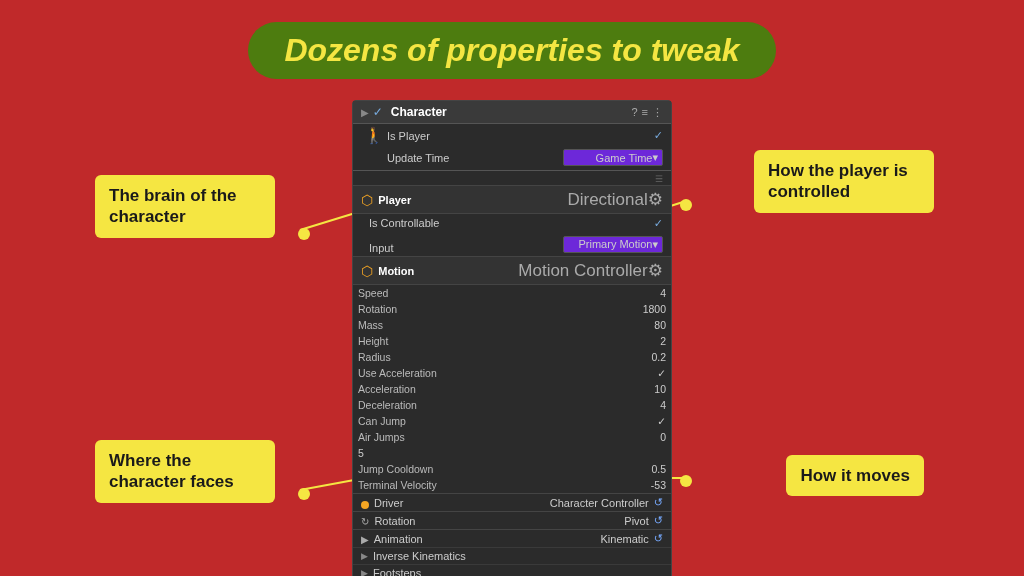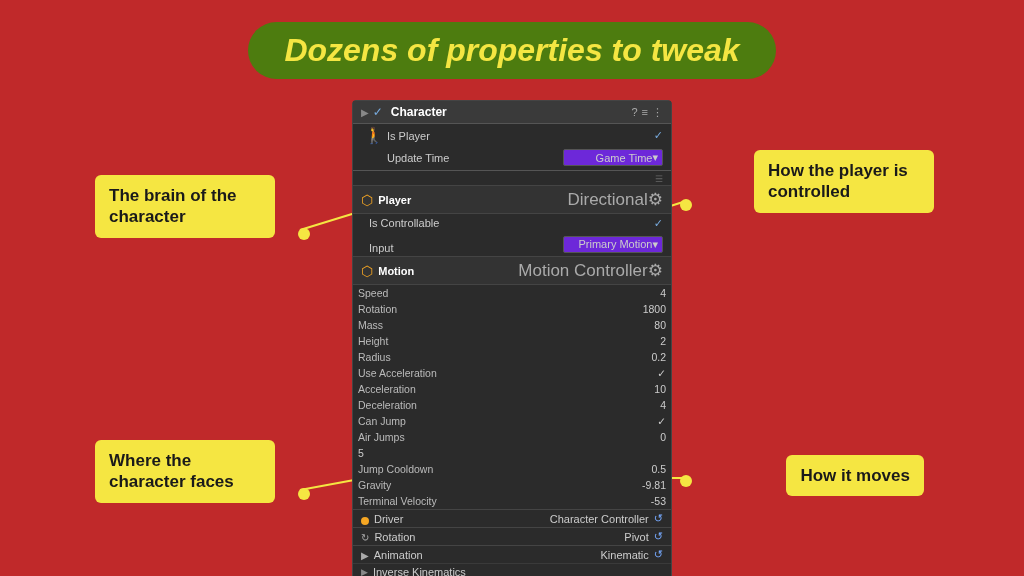--- a/index.html
+++ b/index.html
@@ -372,24 +372,20 @@
         <span class="prop-val">0</span>
       </div>
       <div class="prop-row">
         <span class="prop-val">5</span>
       </div>
       <div class="prop-row">
         <span class="prop-name">Jump Cooldown</span>
         <span class="prop-val">0.5</span>
       </div>
       <div class="prop-row">
-        <span class="prop-name">Gravity</span>
-        <span class="prop-val">-9.81</span>
-      </div>
-      <div class="prop-row">
         <span class="prop-name">Terminal Velocity</span>
         <span class="prop-val">-53</span>
       </div>
     </div>
 
   <div class="driver-section">
     <span class="ds-icon"></span>
     <span class="ds-label">Driver</span>
     <span class="ds-value">Character Controller</span>
     <span class="ds-icon-right">↺</span>

